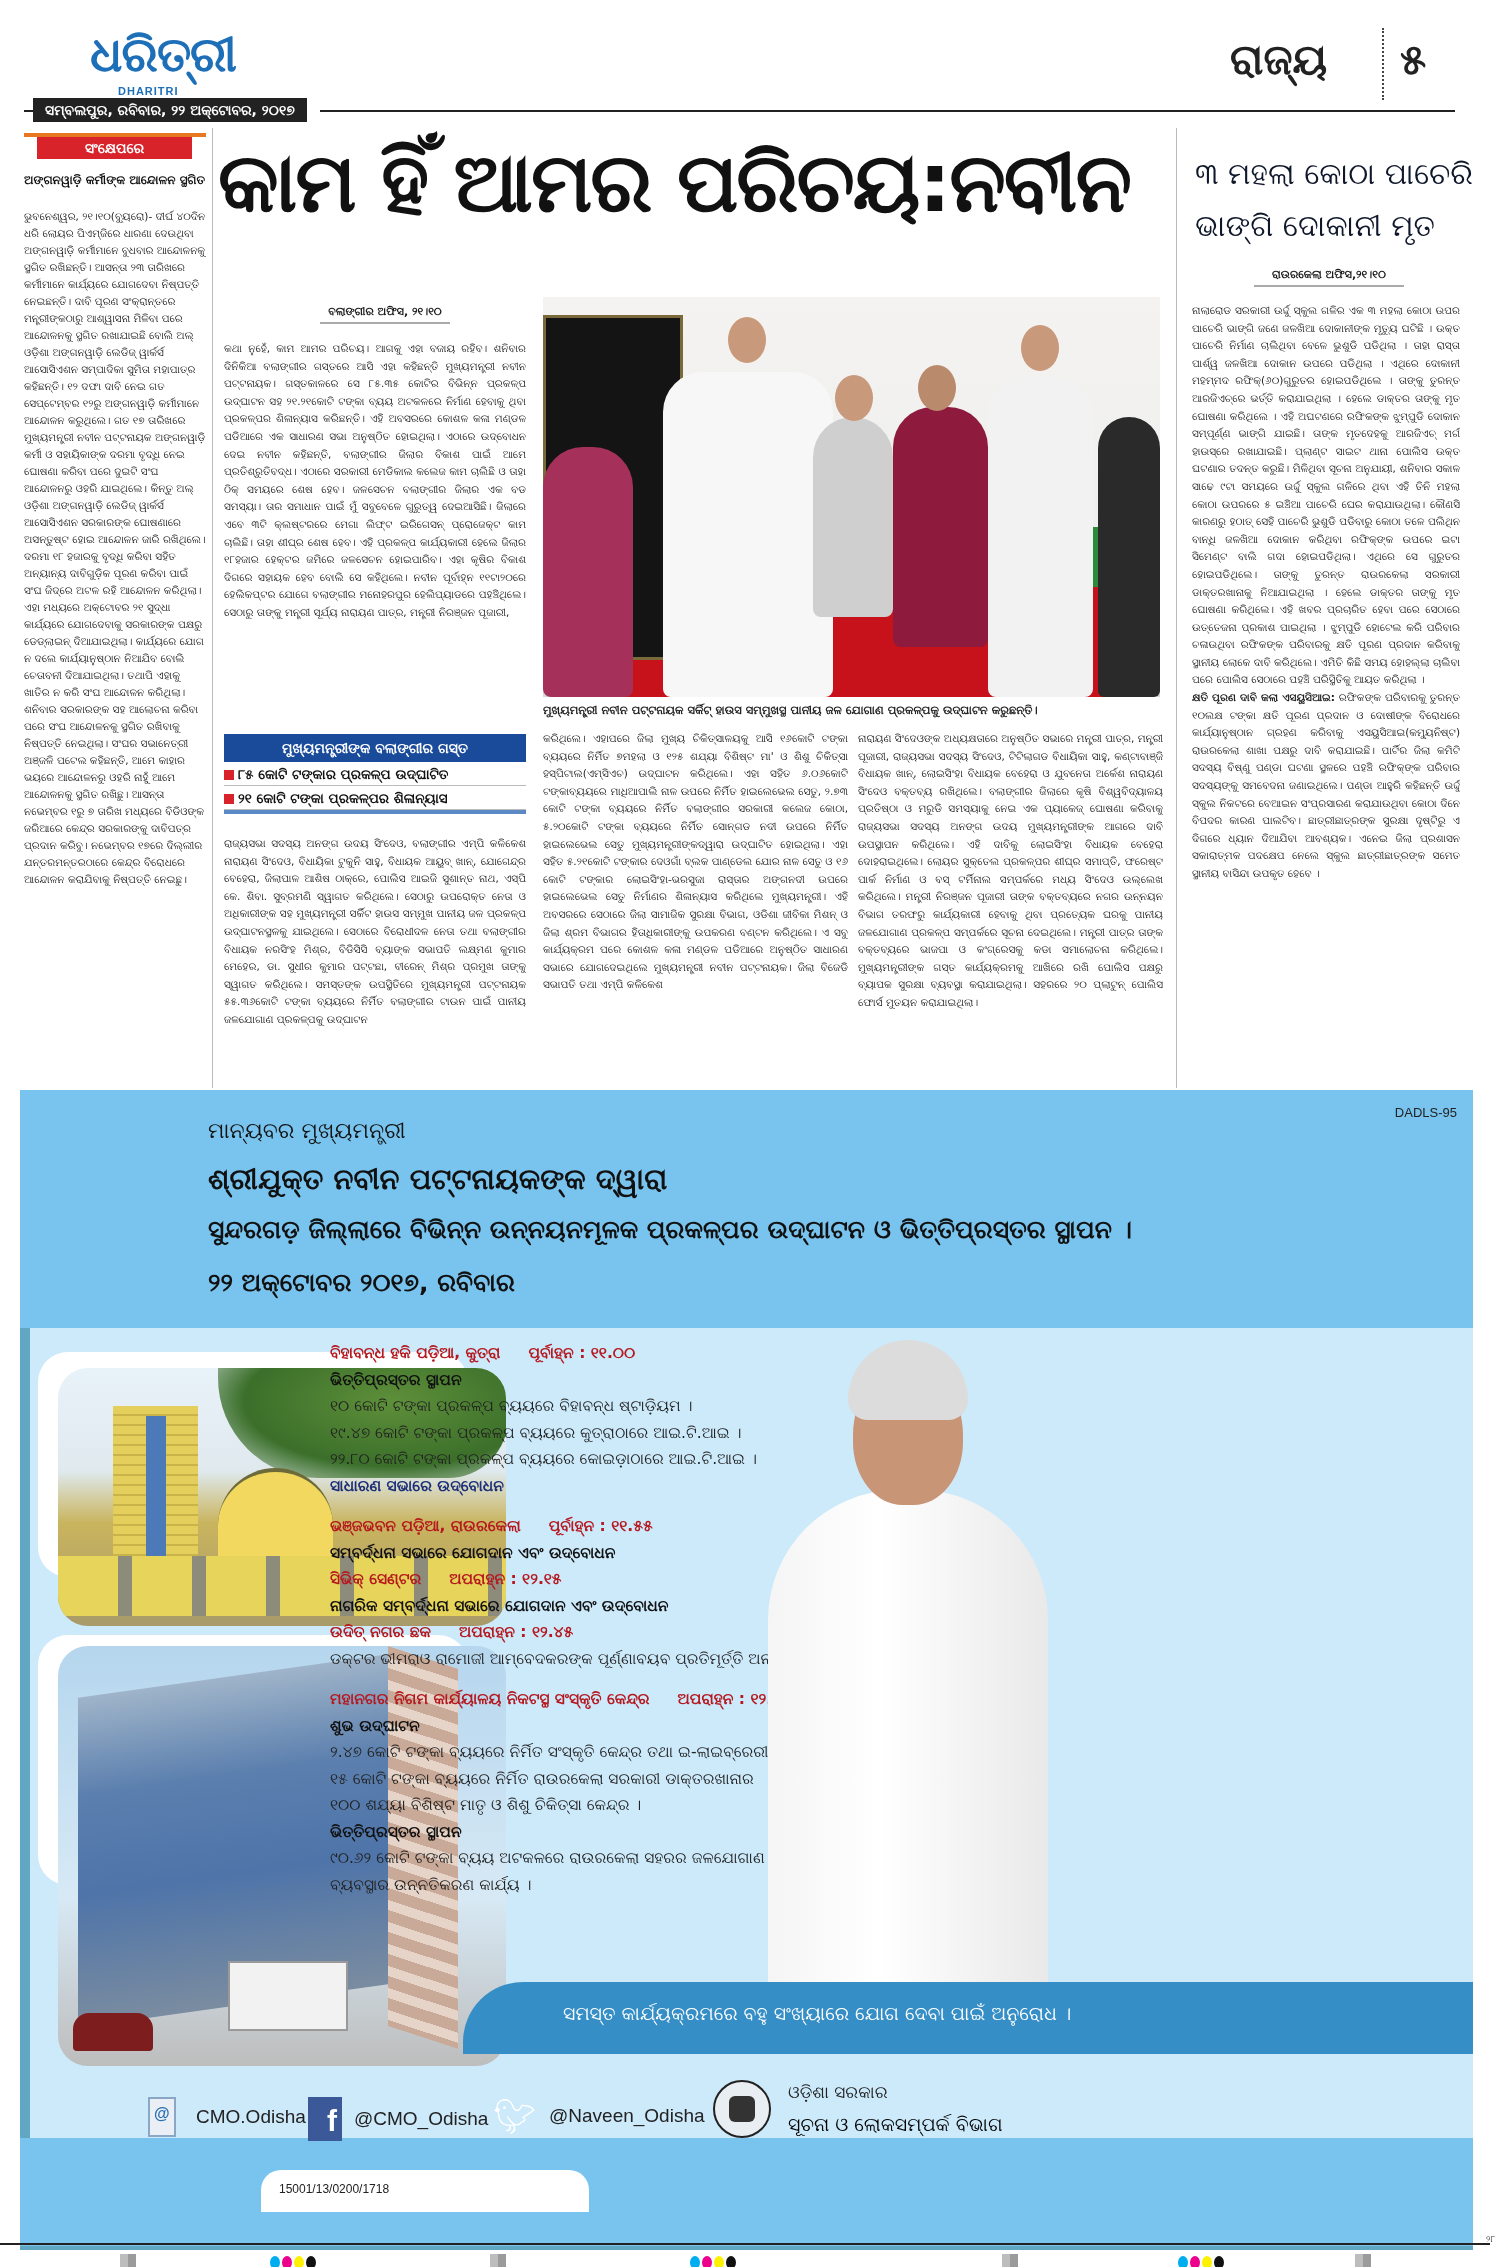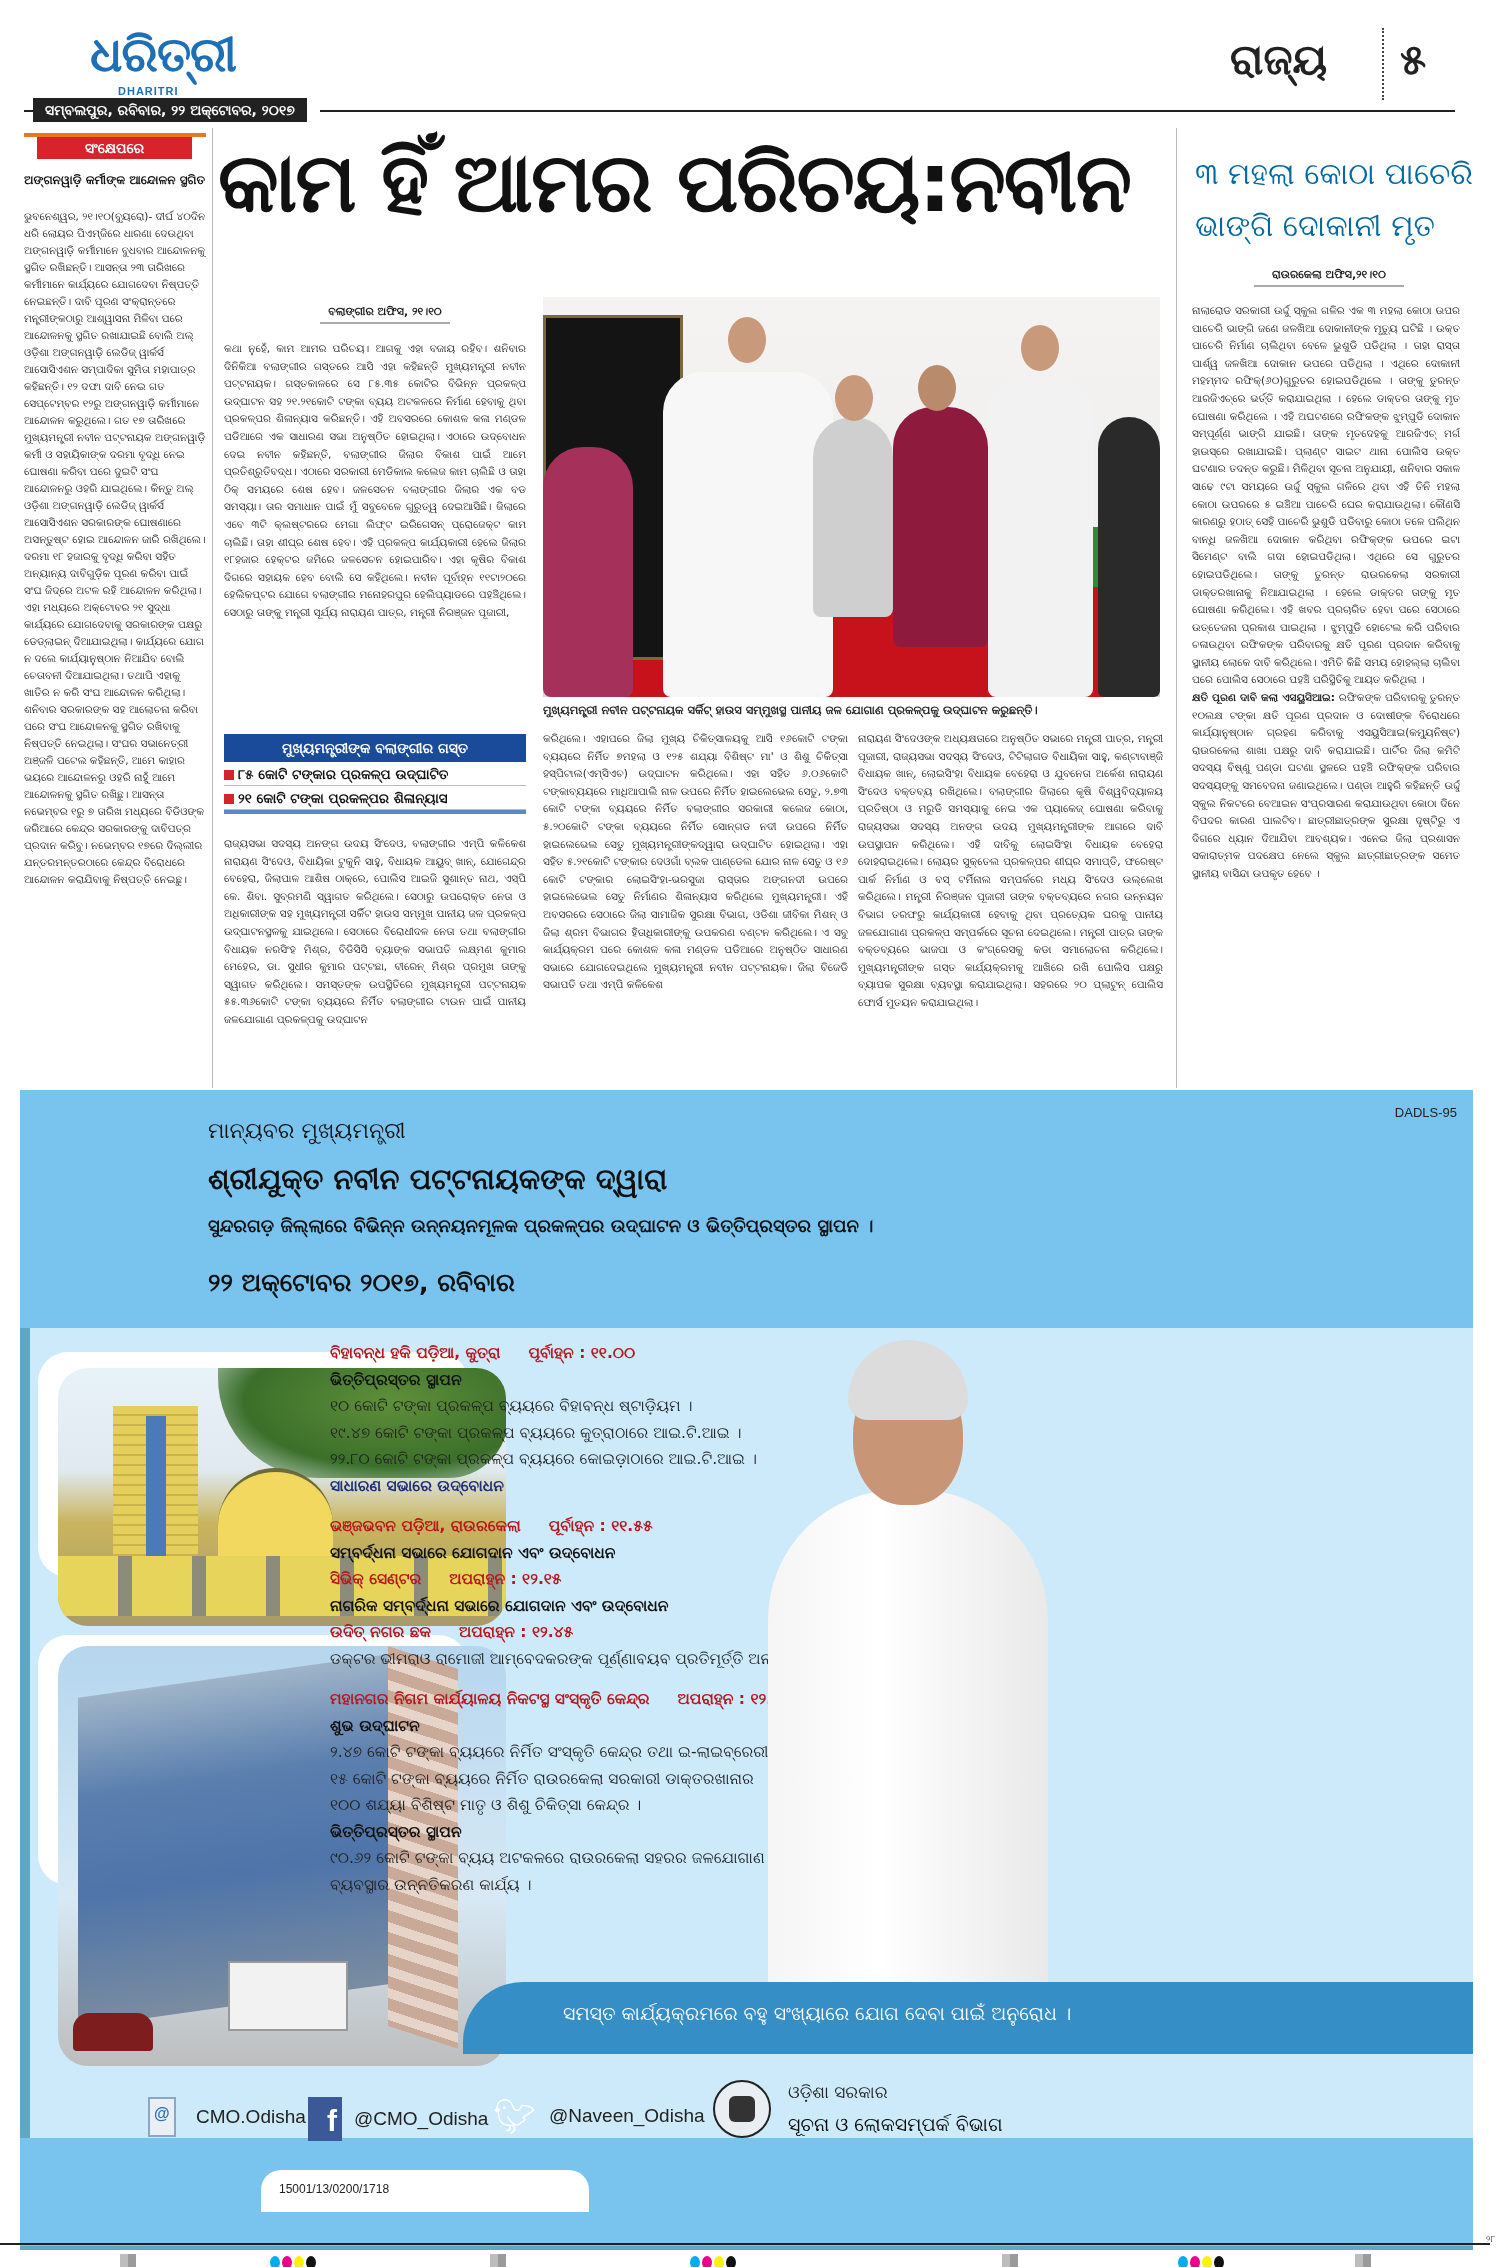--- a/index.html
+++ b/index.html
@@ -32,36 +32,36 @@
   .story-col p { margin: 0; }
   .photo { position: absolute; left: 543px; top: 297px; width: 617px; height: 400px; overflow: hidden; background: linear-gradient(180deg, #f4f3f1 0%, #efefef 55%, #d7d7d7 100%); }
   .photo .carpet { position: absolute; left: 20px; right: 30px; bottom: 0; height: 110px; background: #c8121b; }
   .photo .grass { position: absolute; left: 180px; right: 30px; bottom: 110px; height: 60px; background: #2c8a3a; }
   .photo .plaque { position: absolute; left: 0; top: 18px; width: 140px; height: 345px; background: #141414; border: 3px solid #7a6a3a; }
   .photo .person { position: absolute; border-radius: 40px 40px 8px 8px; }
   .photo .head { position: absolute; width: 38px; height: 46px; border-radius: 50%; background: #c8997a; }
   .photo-caption { position: absolute; left: 543px; top: 703px; width: 617px; font-size: 11.5px; font-weight: bold; color: #222; }
 
   
-  .right-headline { position: absolute; left: 1195px; top: 148px; width: 300px; font-size: 30px; line-height: 52px; color: #0369a1; }
+  .right-headline { position: absolute; left: 1195px; top: 148px; width: 300px; font-size: 30px; line-height: 52px; color: #0f172a; }
 
   
   .tour-box { position: absolute; left: 224px; top: 734px; width: 302px; }
   .tour-title { background: #1a4b9b; color: #fff; font-size: 14px; font-weight: bold; text-align: center; height: 28px; line-height: 28px; }
   .tour-item { font-size: 13.5px; font-weight: bold; color: #111; height: 24px; line-height: 24px; border-bottom: 1px solid #bbb; white-space: nowrap; }
   .tour-item .sq { display: inline-block; width: 10px; height: 10px; background: #d8232a; margin-right: 4px; vertical-align: -1px; }
   .tour-bottom { height: 4px; background: #5b89c5; }
 
   
   .ad { position: absolute; left: 193px; top: 1090px; width: 1280px; height: 1160px; background: #79c4ef; }
   .ad-inner { position: absolute; left: 0; top: 0; width: 100%; height: 100%; }
   .ad-code { position: absolute; right: 16px; top: 15px; font-family: "Liberation Sans", sans-serif; font-size: 13px; color: #222; }
   .ad-honorific { position: absolute; left: 15px; top: 28px; font-size: 22px; color: #111; }
   .ad-name { position: absolute; left: 15px; top: 72px; font-size: 29px; font-weight: bold; color: #111; }
-  .ad-purpose { position: absolute; left: 15px; top: 125px; font-size: 18px; font-weight: bold; color: #111; }
+  .ad-purpose { position: absolute; left: 15px; top: 125px; font-size: 25px; font-weight: bold; color: #111; }
   .ad-date { position: absolute; left: 15px; top: 178px; font-size: 25px; font-weight: bold; color: #111; }
   .ad-panel { position: absolute; left: -173px; top: 238px; width: 1453px; height: 810px; background: #cdeafb; border-radius: 0 0 0 0; }
   .ad-panel-left { position: absolute; left: -173px; top: 238px; width: 10px; height: 810px; background: #5fa7c3; }
   .img-card { position: absolute; background: #ffffff; border-radius: 30px; }
   .bldg1 { position: absolute; left: -135px; top: 278px; width: 448px; height: 258px; border-radius: 30px; overflow: hidden; background: linear-gradient(180deg, #e8f2f9 0%, #dfe9ee 40%, #c9b45e 60%, #a89a6a 100%); }
   .bldg1 .tower { position: absolute; left: 55px; top: 38px; width: 85px; height: 180px; background: repeating-linear-gradient(180deg, #e5cf5c 0 8px, #c9b44a 8px 10px); }
   .bldg1 .glass { position: absolute; left: 88px; top: 48px; width: 20px; height: 150px; background: #4c79b8; }
   .bldg1 .dome { position: absolute; left: 160px; top: 100px; width: 115px; height: 120px; border-radius: 60px 60px 0 0; background: #f2d85e; border-top: 4px solid #6d6a3a; }
   .bldg1 .tree { position: absolute; left: 160px; top: 0; width: 290px; height: 110px; border-radius: 0 0 60px 100px; background: radial-gradient(ellipse at 60% 30%, #5e8f3a 0%, #3b6f2a 60%, rgba(59,111,42,0) 100%); }
   .bldg1 .wall { position: absolute; left: 0; bottom: 10px; width: 100%; height: 60px; background: repeating-linear-gradient(90deg, #e6d55a 0 60px, #8d8c7a 60px 74px); }

